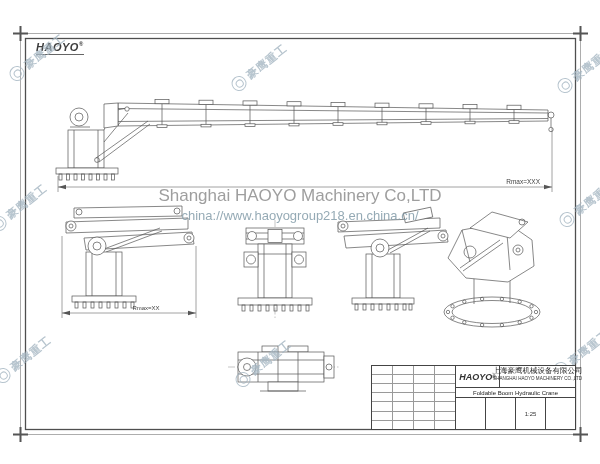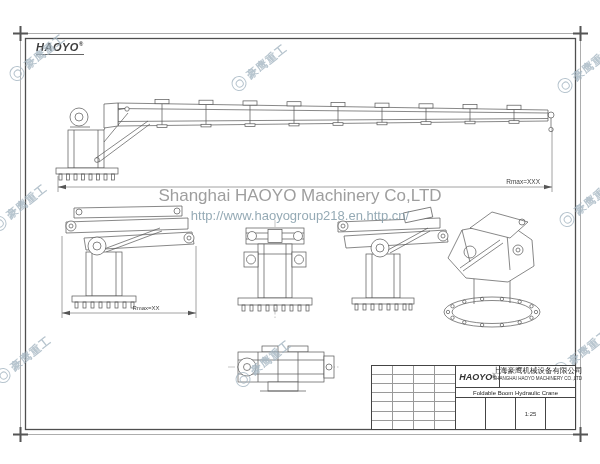--- a/index.html
+++ b/index.html
@@ -287,21 +287,21 @@
       <rect x="268" y="382" width="30" height="9" fill="#fff"></rect>
       <line x1="260" y1="391" x2="306" y2="391"></line>
     </g>
   </svg>
 
   <div class="logo-top">
     <span>HAOYO</span><span class="reg">®</span>
   </div>
 
   <div class="wm-center wm-line1">Shanghai HAOYO Machinery Co,LTD</div>
-  <div class="wm-center wm-line2">http://www.haoyogroup218.en.http.cn/</div>
+  <div class="wm-center wm-line2">china://www.haoyogroup218.en.china.cn/</div>
 
   <div class="wm wm1">
       <span class="ring"></span>
       <span>豪鹰重工</span>
     </div>
   <div class="wm wm2">
       <span class="ring"></span>
       <span>豪鹰重工</span>
     </div>
   <div class="wm wm3">

